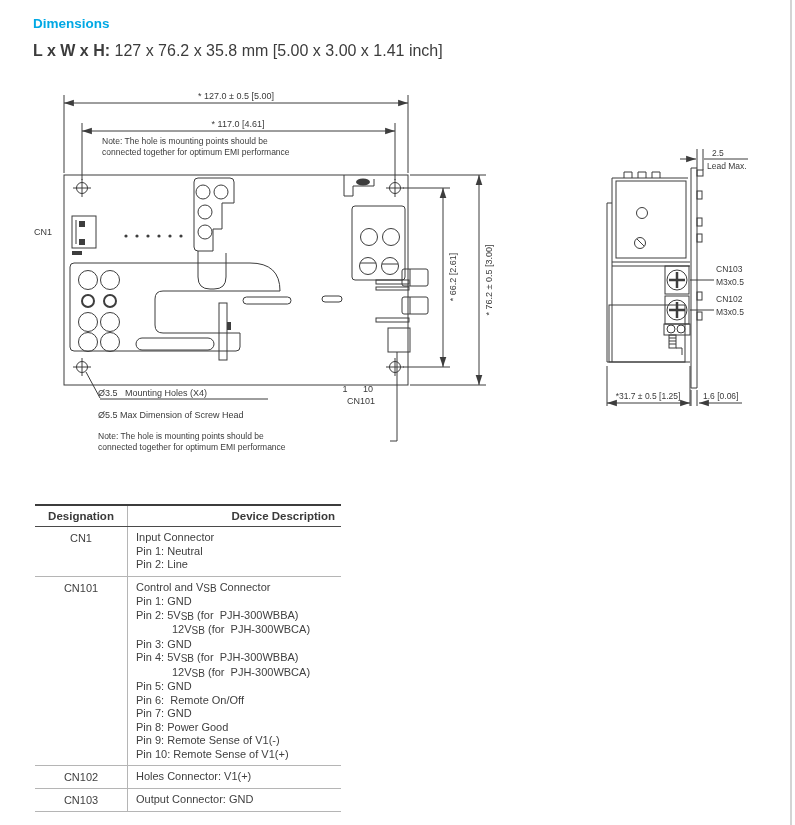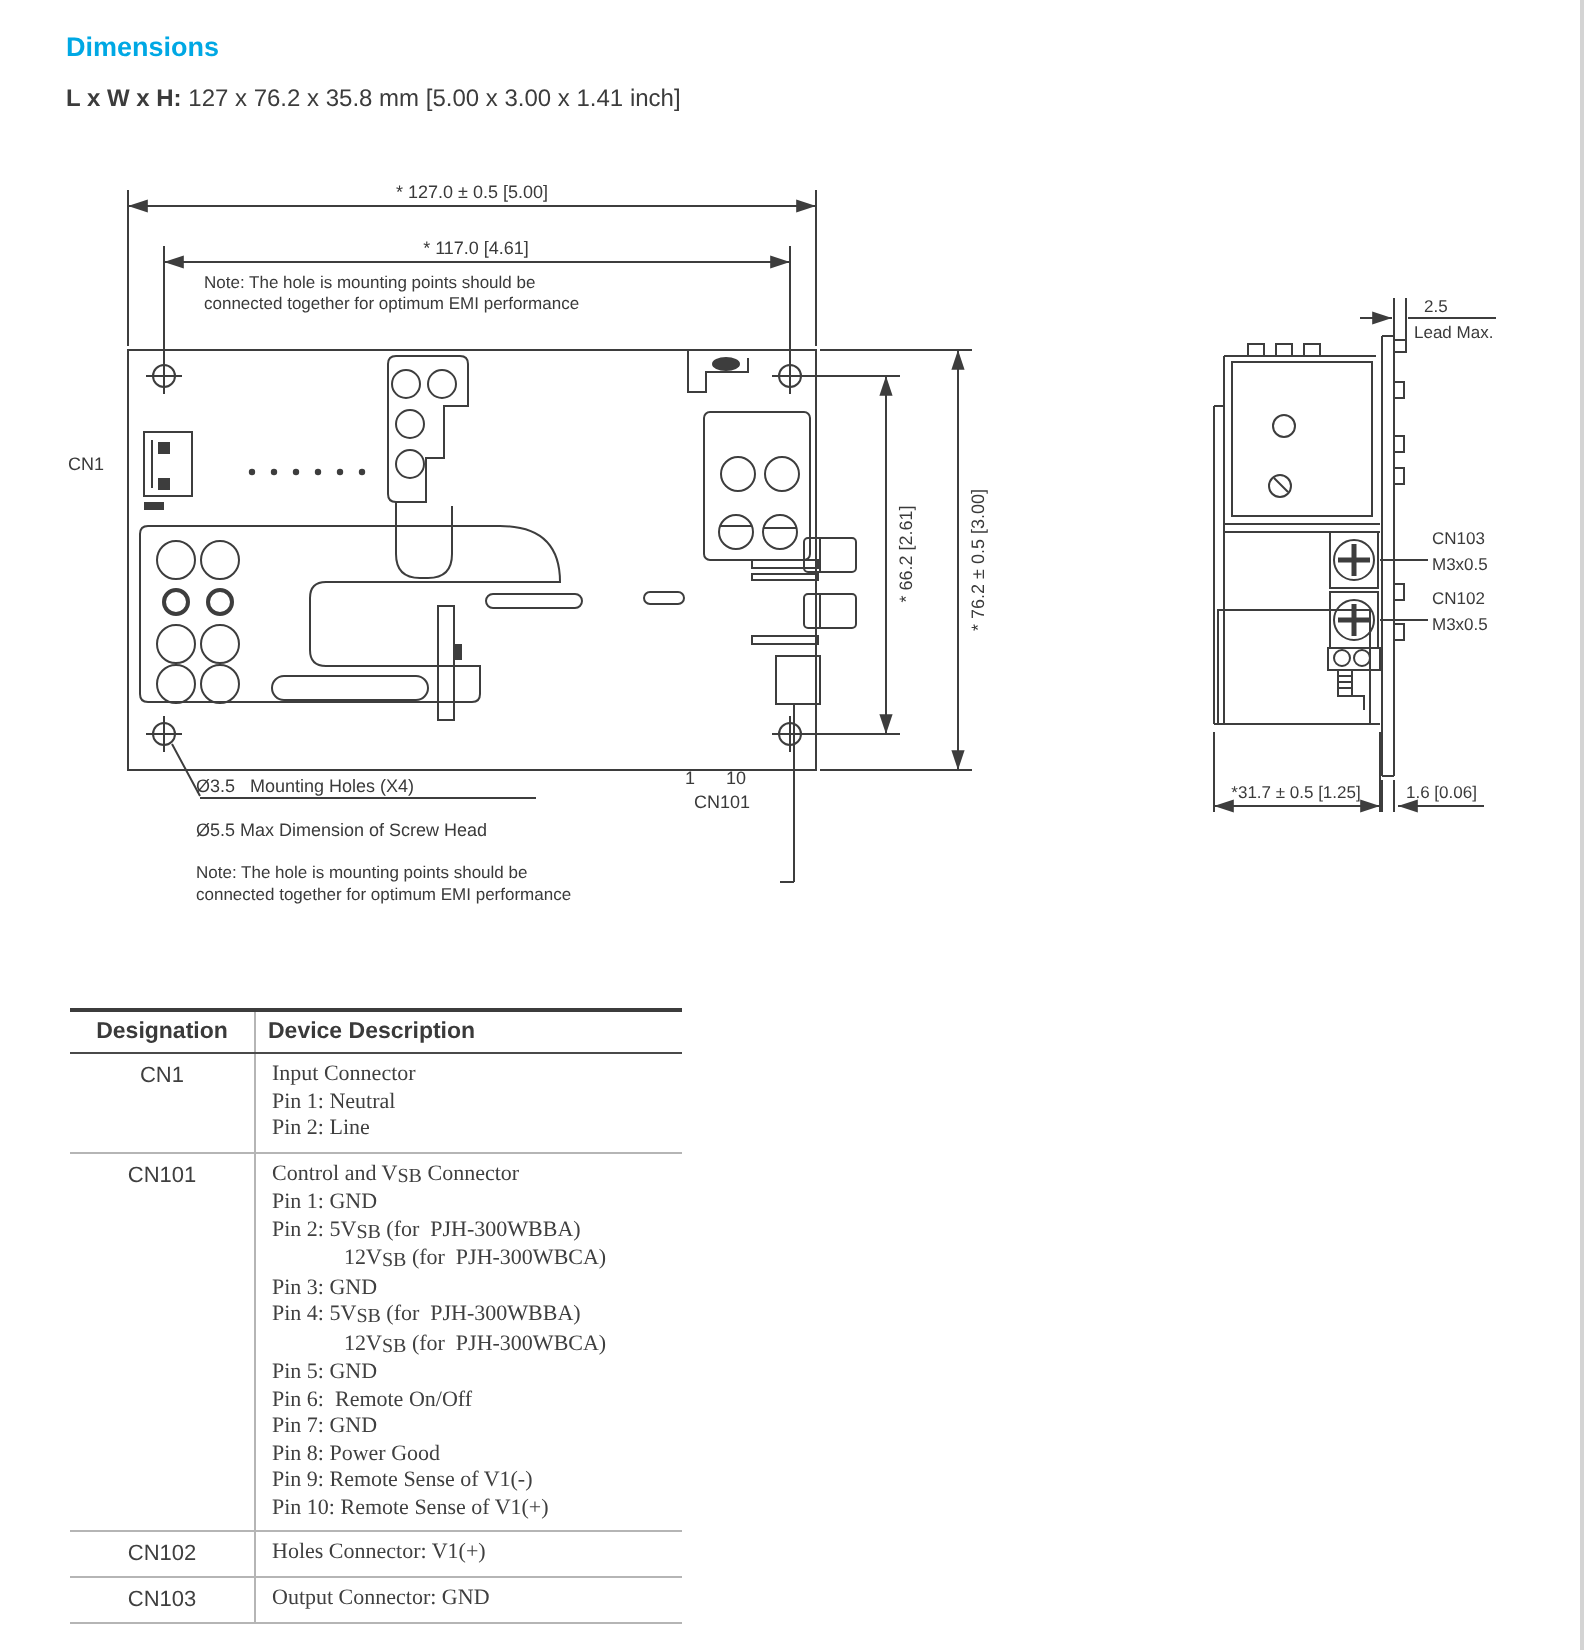--- a/index.html
+++ b/index.html
@@ -2,41 +2,41 @@
 <html><head>
 <meta charset="utf-8">
 <style>
   html,body{margin:0;padding:0;}
   body{
     width:795px;height:825px;position:relative;background:#ffffff;
     font-family:"Liberation Sans",sans-serif;color:#3c3c3c;overflow:hidden;
   }
   .page-edge{position:absolute;top:0;right:3px;width:2px;height:825px;background:#d4d4d4;}
   .heading{position:absolute;left:33px;top:16px;font-size:13.5px;font-weight:bold;color:#00a8e4;}
-  .size-line{position:absolute;left:33px;top:42px;font-size:12px;color:#3c3c3c;}
+  .size-line{position:absolute;left:33px;top:42px;font-size:16px;color:#3c3c3c;}
   .size-line b{font-weight:bold;}
   svg.drawing{position:absolute;left:0;top:0;}
   .ln{stroke:#3d3d3d;stroke-width:1;fill:none;}
   .ln2{stroke:#3d3d3d;stroke-width:2;fill:none;}
   .fillshape{fill:#3d3d3d;stroke:none;}
   .ann{font-family:"Liberation Sans",sans-serif;font-size:9px;fill:#3a3a3a;}
   .ann-s{font-family:"Liberation Sans",sans-serif;font-size:8.5px;fill:#3a3a3a;}
   
   table.dim-table{
     position:absolute;left:35px;top:492px;width:306px;border-collapse:collapse;
     font-size:11px;color:#3f3f3f;border-top:2px solid #3c3c3c;margin-top:12px;
   }
   table.dim-table th{
-    font-size:11.5px;font-weight:bold;color:#3a3a3a;text-align:left;
+    font-size:11.5px;font-weight:bold;color:#3a3a3a;text-align:right;
     padding:4px 6px;border-bottom:1px solid #4a4a4a;
   }
   table.dim-table th.des-h{width:80px;text-align:center;border-right:1px solid #b5b5b5;}
   table.dim-table td{vertical-align:top;border-bottom:1px solid #b5b5b5;}
   table.dim-table td.des{text-align:center;padding:5px 4px;border-right:1px solid #b5b5b5;}
-  table.dim-table td.desc{padding:4px 8px;font-family:Liberation Serif, serif;}
+  table.dim-table td.desc{padding:4px 8px;}
   .dline{line-height:13.5px;white-space:pre;}
   .dline.indent{padding-left:36px;}
   .sub{font-size:10px;vertical-align:-1px;}
 </style>
 </head>
 <body>
 
 <div class="page-edge"></div>
 
 <div class="heading" style="color: rgb(0, 168, 228);">Dimensions</div>

